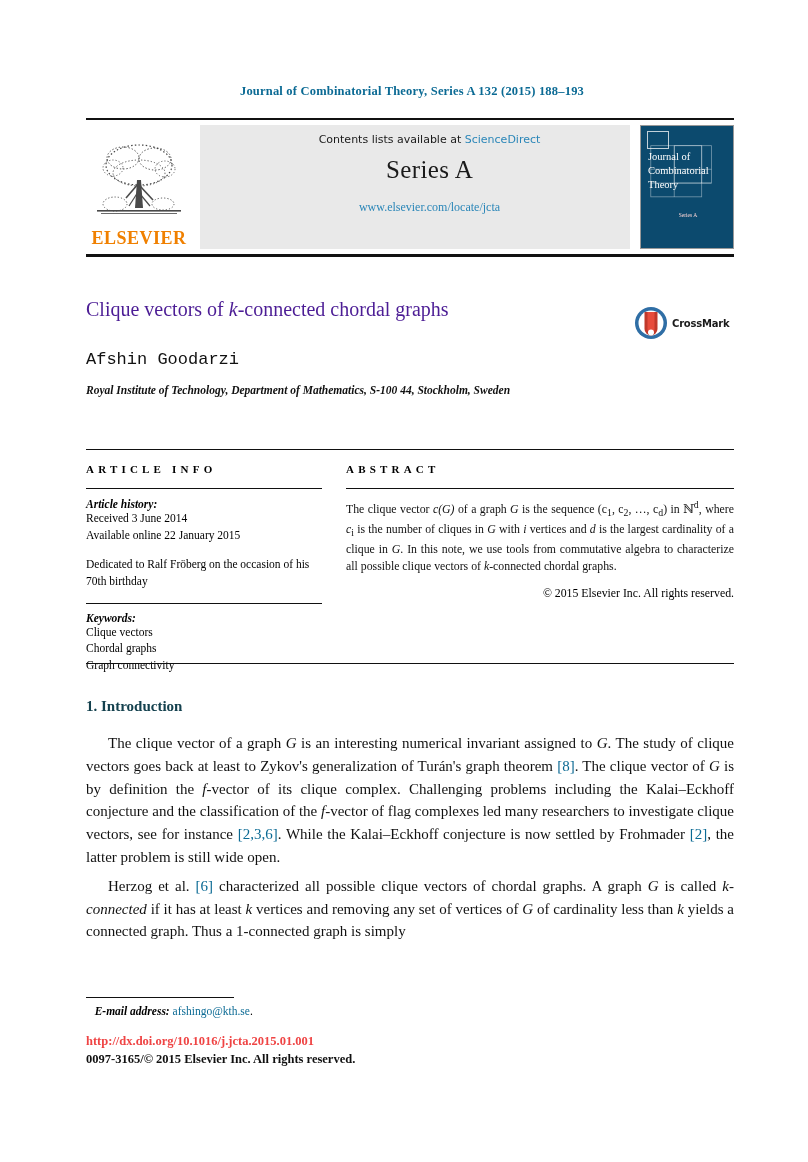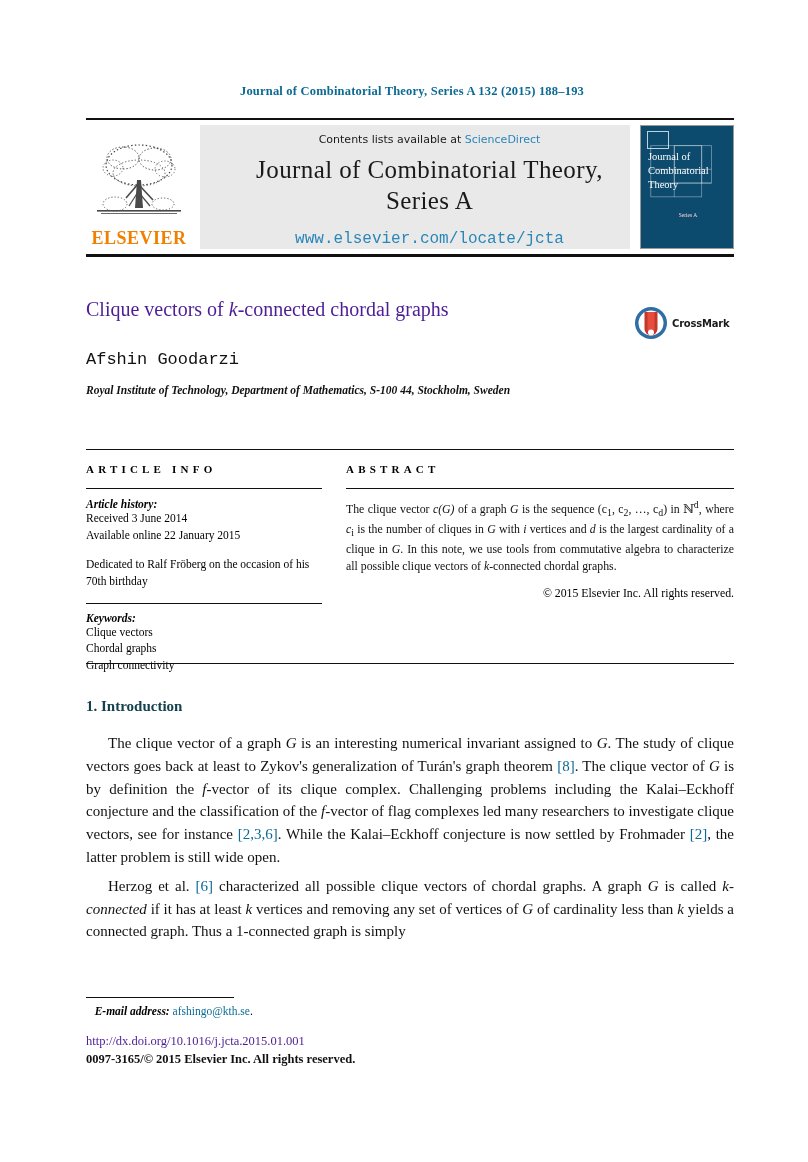--- a/index.html
+++ b/index.html
@@ -94,22 +94,22 @@
   .journal-name {
     font-family: "Liberation Serif", serif;
     font-size: 25px;
     text-align: center;
     line-height: 1.22;
     margin-top: 9px;
     letter-spacing: .4px;
     color: #1a1a1a;
   }
   .journal-url {
-    font-family: Liberation Mono, monospace;
-    font-size: 16px;
+    font-family: Liberation Serif, serif;
+    font-size: 12px;
     color: #2a86b8;
     margin-top: 14px;
   }
   .cover-thumb {
     width: 94px;
     flex: 0 0 94px;
     background: #0c4a6e;
     position: relative;
     overflow: hidden;
     border: 1px solid #999;
@@ -324,22 +324,22 @@
   }
   .footer {
     position: absolute;
     left: 78px;
     top: 1032px;
     width: 600px;
     font-size: 12.5px;
     line-height: 1.45;
   }
   .footer .doi {
-    color: #4c1d95;
-    font-weight: normal;
+    color: #ef4444;
+    font-weight: bold;
     display: block;
   }
   .footer .issn {
     font-weight: bold;
     display: block;
     color: #111;
   }
 </style>
 </head>
 <body>
@@ -374,21 +374,20 @@
           </g>
         </svg>
         <div class="elsevier-word">ELSEVIER</div>
       </div>
 
       <div class="journal-box">
         <div class="contents-line">
           <span>Contents lists available at </span><span class="sd">ScienceDirect</span>
         </div>
         <div class="journal-name">
-          <div>Journal of Combinatorial Theory,</div>
           <div>Series A</div>
         </div>
         <div class="journal-url">www.elsevier.com/locate/jcta</div>
       </div>
 
       <div class="cover-thumb">
         <svg class="cover-grid" viewBox="0 0 94 124" preserveAspectRatio="none">
           <g stroke="rgba(255,255,255,.45)" stroke-width="0.8" fill="none">
             <rect x="10" y="20" width="52" height="52"></rect>
             <rect x="34" y="20" width="38" height="38"></rect>

